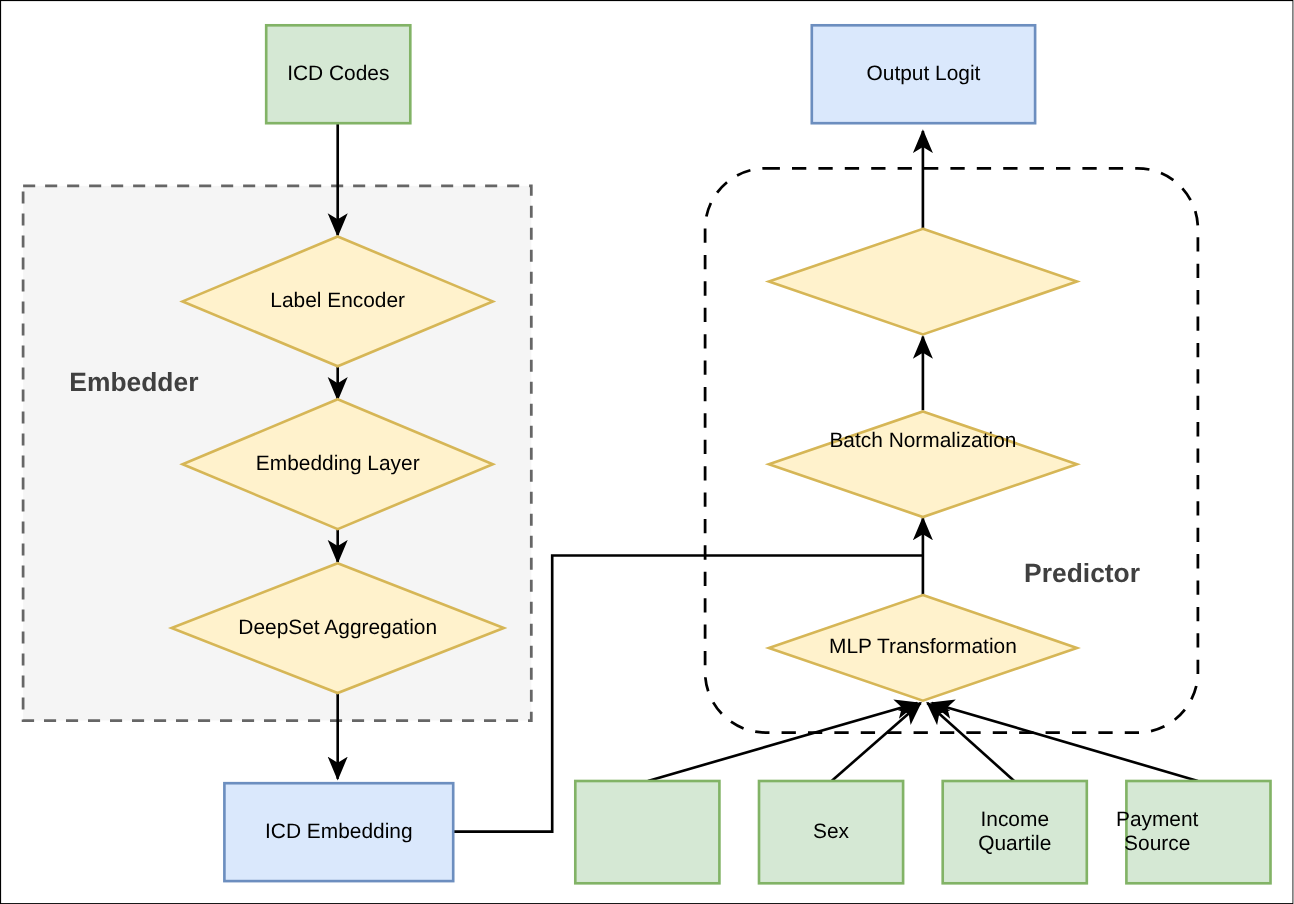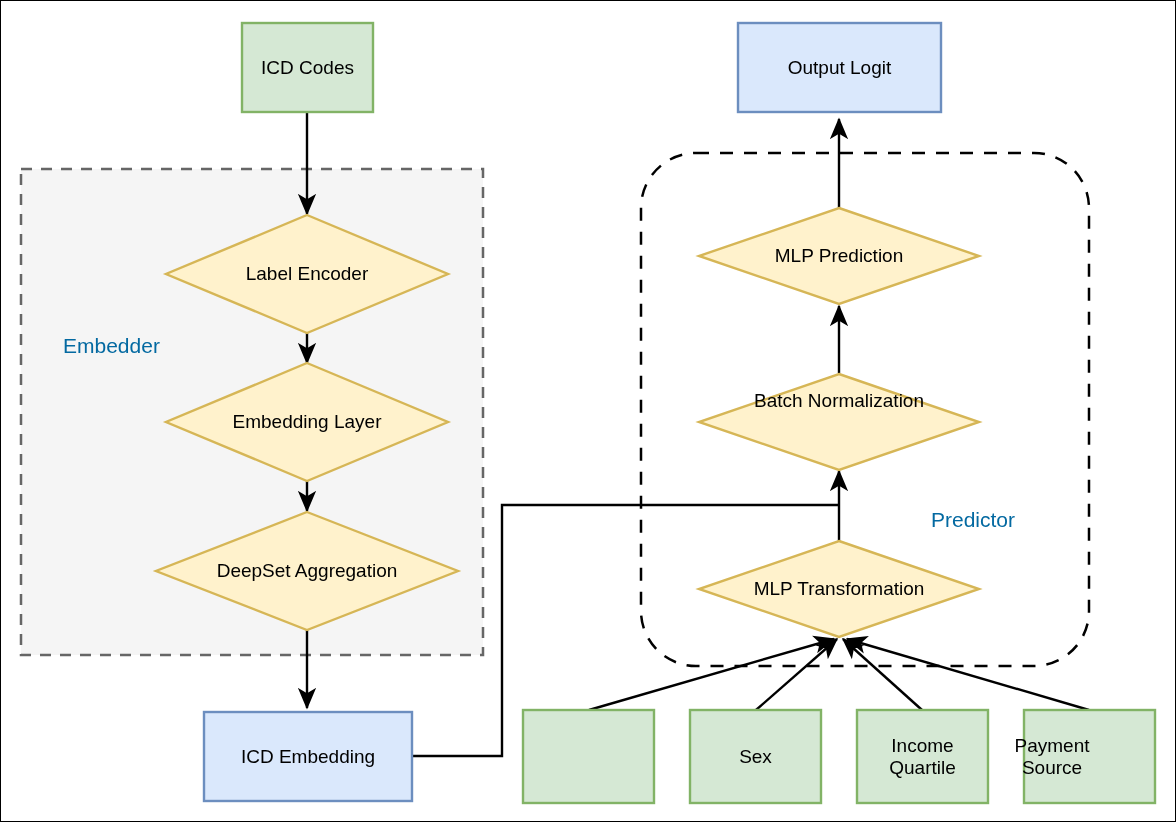--- a/index.html
+++ b/index.html
@@ -34,23 +34,23 @@
     justify-content: center;
     text-align: center;
     color: #000000;
     font-size: 19px;
     line-height: 1.15;
     white-space: pre-line;
     pointer-events: none;
   }
   .group-title {
     position: absolute;
-    font-weight: normal;
-    font-size: 21px;
-    color: #0369a1;
+    font-weight: bold;
+    font-size: 24px;
+    color: #404040;
     white-space: nowrap;
   }
 </style>
 </head>
 <body>
 
 <div id="canvas">
 
   <svg class="layer" viewBox="0 0 1176 822">
     <defs>
@@ -130,21 +130,20 @@
   <div class="node-label" style="left:856px; top:709px; width:131px; height:93px;text-align:center;">Income
 Quartile</div>
 
   <div class="node-label" style="left:997px; top:709px; width:108px; height:93px;">Payment
 Source</div>
 
   <div class="node-label" style="left:708px; top:568px; width:260px; height:40px;">MLP Transformation</div>
 
   <div class="node-label" style="left:708px; top:380px; width:260px; height:40px;">Batch Normalization</div>
 
-  <div class="node-label" style="left:718px; top:235px; width:240px; height:40px;">MLP Prediction</div>
 
   <div class="node-label" style="left:737px; top:22px; width:203px; height:89px;">Output Logit</div>
 
   <div class="group-title" style="left:62px; top:333px;">Embedder</div>
 
   <div class="group-title" style="left:930px; top:507px;">Predictor</div>
 
 </div>
 
 </body></html>

